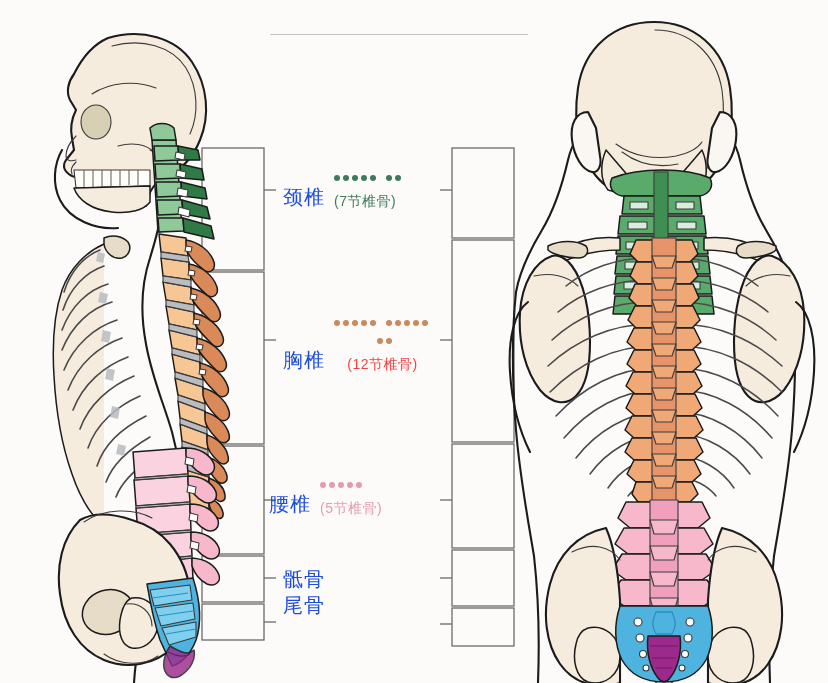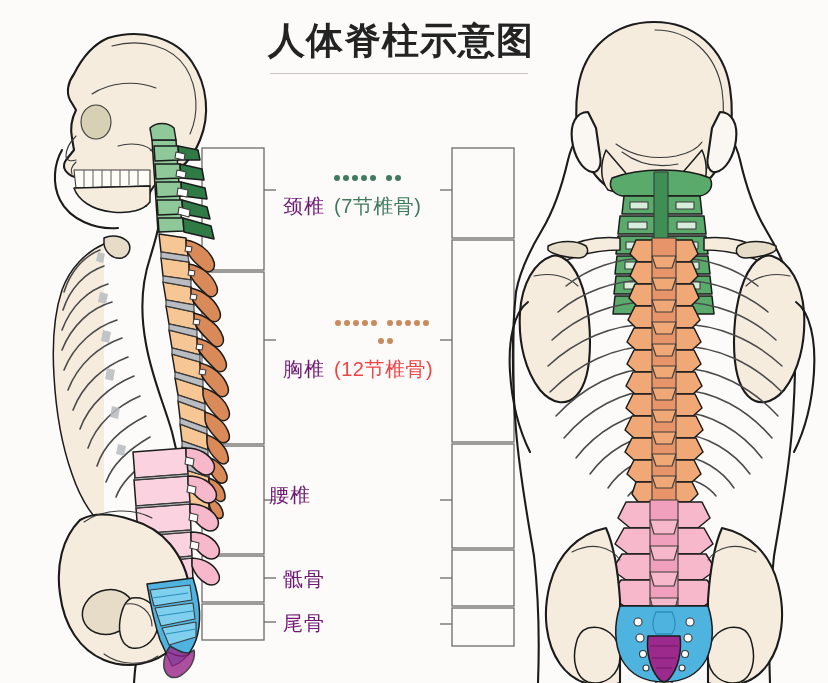--- a/index.html
+++ b/index.html
@@ -15,22 +15,22 @@
 
   .hdr{position:absolute;left:268px;top:22px;width:300px;}
   .hdr-title{
     font-size:37px;font-weight:bold;color:#232323;
     letter-spacing:1px;line-height:1.05;white-space:nowrap;
   }
   .hdr-rule{height:1px;background:#c9c6c2;margin:12px 2px 9px 2px;width:258px;}
   .hdr-src{font-size:17px;color:#55514e;letter-spacing:.3px;white-space:nowrap;}
 
   .lbl{position:absolute;white-space:nowrap;}
-  .lbl-name{font-size:20px;color:#701a75;font-weight:normal;letter-spacing:1px;}
-  .lbl-count{font-size:20px;letter-spacing:.5px;}
+  .lbl-name{font-size:20px;color:#1d4ed8;font-weight:normal;letter-spacing:1px;}
+  .lbl-count{font-size:14px;letter-spacing:.5px;}
   .dots{line-height:7px;margin-bottom:1px;}
   .dot{display:inline-block;width:6px;height:6px;border-radius:50%;margin-right:3px;vertical-align:top;}
   .dot.gap{margin-left:7px;}
   .lbl-row{display:flex;align-items:flex-end;}
   .lbl-right{margin-left:9px;}
 </style>
 </head>
 <body>
 
 <div id="stage">
@@ -509,21 +509,20 @@
         <path d="M650 646 L678 646"></path>
         <path d="M652 658 L676 658"></path>
         <path d="M656 668 L672 668"></path>
       </g>
     </g>
   </g>
 </svg>
 </div>
 
 <div class="hdr">
-  <div class="hdr-title">人体脊柱示意图</div>
   <div class="hdr-rule"></div>
 </div>
 
 <div class="lbl" style="left:283px;top:175px;">
   <div class="lbl-row">
     <span class="lbl-name">颈椎</span>
     <span class="lbl-right">
       <span class="dots"><span class="dot" style="background: rgb(63, 122, 93);"></span><span class="dot" style="background: rgb(63, 122, 93);"></span><span class="dot" style="background: rgb(63, 122, 93);"></span><span class="dot" style="background: rgb(63, 122, 93);"></span><span class="dot" style="background: rgb(63, 122, 93);"></span><span class="dot gap" style="background: rgb(63, 122, 93);"></span><span class="dot" style="background: rgb(63, 122, 93);"></span></span>
       <div class="lbl-count" style="color: rgb(63, 122, 93);">(7节椎骨)</div>
     </span>
@@ -536,22 +535,26 @@
     <span class="lbl-right">
       <span class="dots"><span class="dot" style="background: rgb(201, 138, 94);"></span><span class="dot" style="background: rgb(201, 138, 94);"></span><span class="dot" style="background: rgb(201, 138, 94);"></span><span class="dot" style="background: rgb(201, 138, 94);"></span><span class="dot" style="background: rgb(201, 138, 94);"></span><span class="dot gap" style="background: rgb(201, 138, 94);"></span><span class="dot" style="background: rgb(201, 138, 94);"></span><span class="dot" style="background: rgb(201, 138, 94);"></span><span class="dot" style="background: rgb(201, 138, 94);"></span><span class="dot" style="background: rgb(201, 138, 94);"></span><br><span class="dot gap" style="background: rgb(201, 138, 94);"></span><span class="dot" style="background: rgb(201, 138, 94);"></span></span>
       <div class="lbl-count" style="color: #ef4444;">(12节椎骨)</div>
     </span>
   </div>
 </div>
 
 <div class="lbl" style="left:269px;top:482px;">
   <div class="lbl-row">
     <span class="lbl-name">腰椎</span>
+    <span class="lbl-right">
+      <span class="dots"><span class="dot" style="background: rgb(228, 154, 181);"></span><span class="dot" style="background: rgb(228, 154, 181);"></span><span class="dot" style="background: rgb(228, 154, 181);"></span><span class="dot" style="background: rgb(228, 154, 181);"></span><span class="dot" style="background: rgb(228, 154, 181);"></span></span>
+      <div class="lbl-count" style="color: rgb(228, 154, 181);">(5节椎骨)</div>
+    </span>
   </div>
 </div>
 
 <div class="lbl" style="left:283px;top:566px;font-family:Liberation Mono, monospace;">
   <span class="lbl-name">骶骨</span>
 </div>
 
-<div class="lbl" style="left:283px;top:610px;">
+<div class="lbl" style="left:283px;top:592px;">
   <span class="lbl-name">尾骨</span>
 </div>
 
 </body></html>

